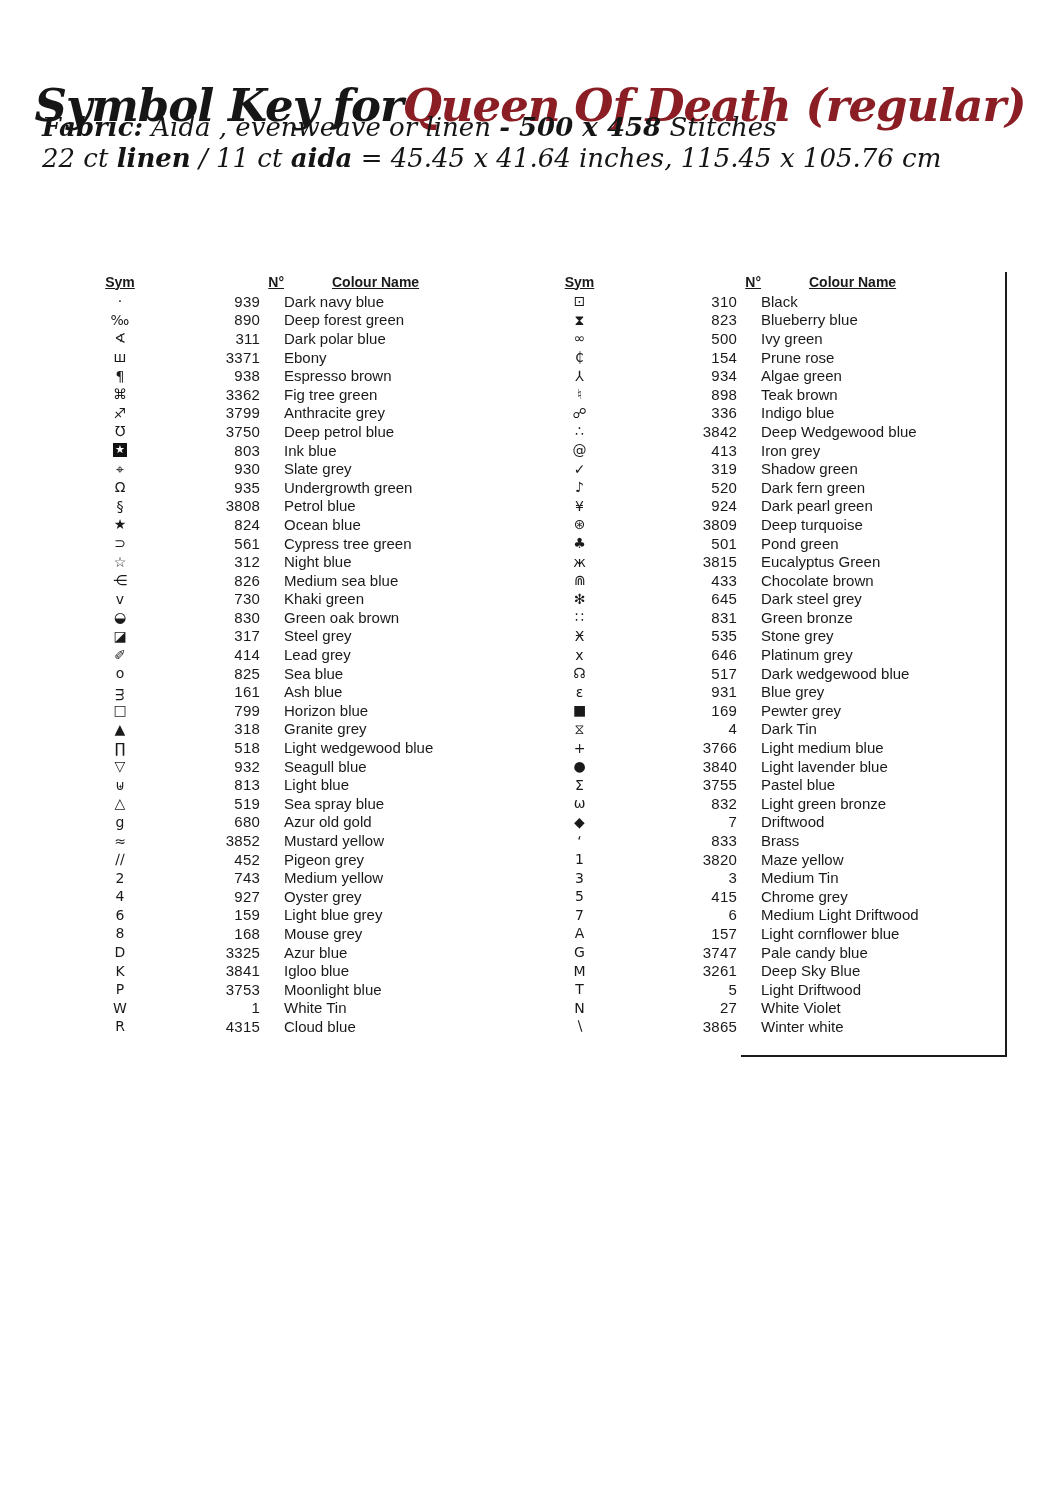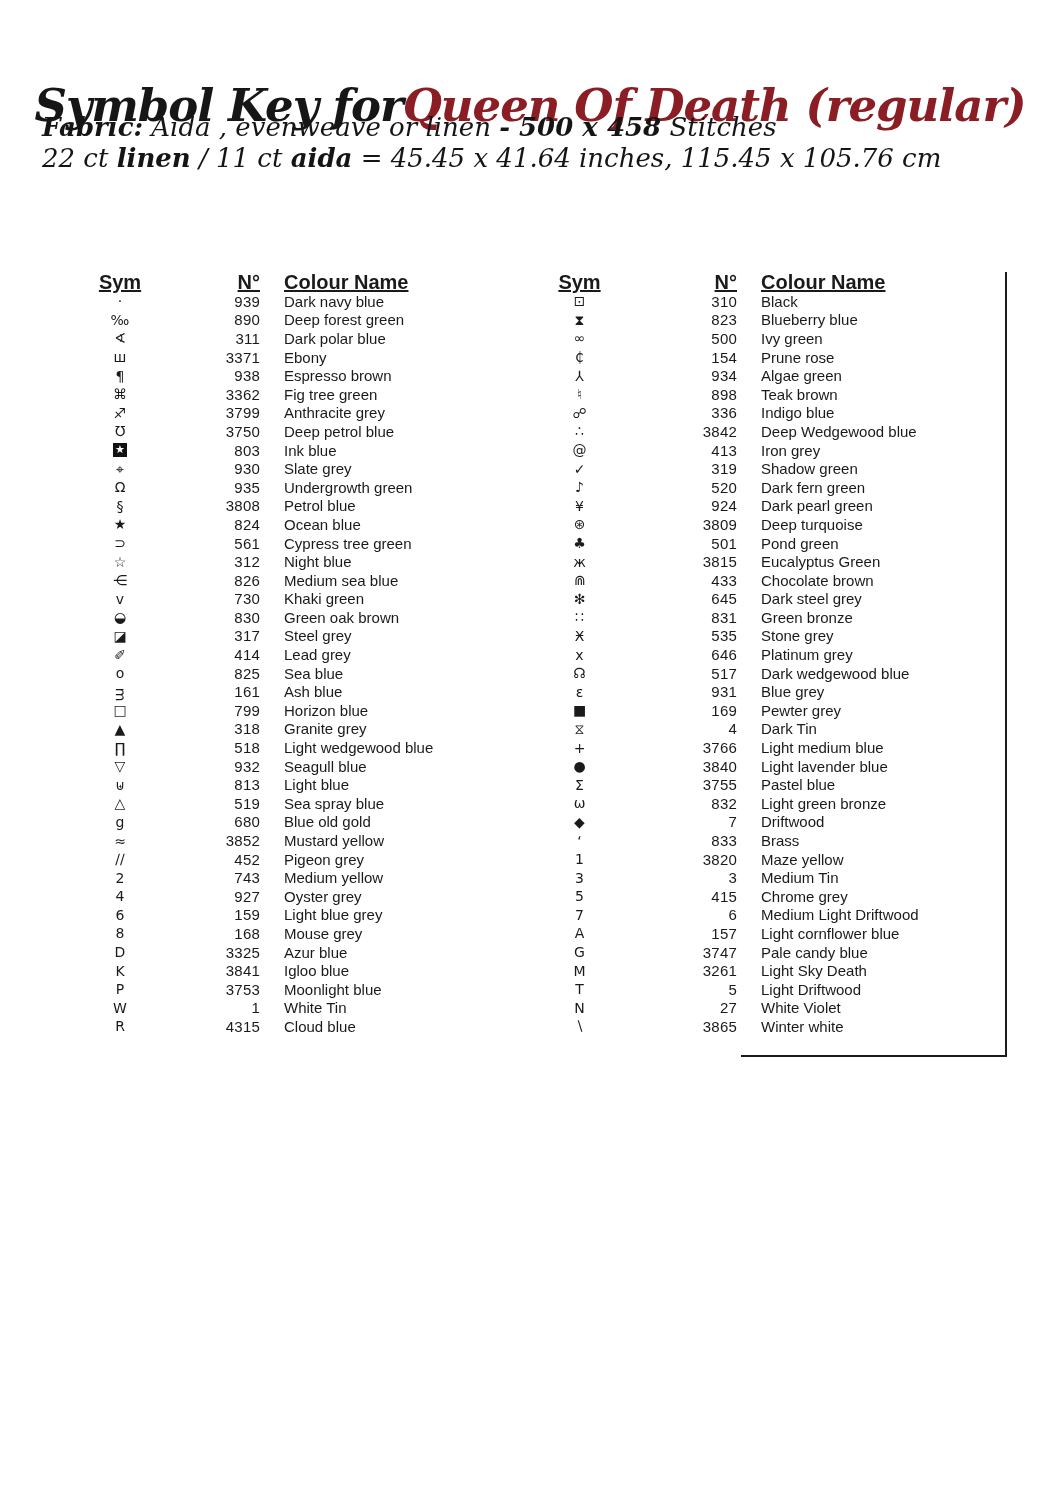--- a/index.html
+++ b/index.html
@@ -23,21 +23,21 @@
   }
   .fabric p{margin:0;white-space:nowrap;}
   .fabric b{font-weight:bold;}
   
   .tbl{position:absolute;top:271px;}
   .tbl-left{left:60px;width:445px;}
   .tbl-right{left:532px;width:474px;}
   .thead,.trow{display:grid;align-items:center;}
   .tbl-left  .thead,.tbl-left  .trow{grid-template-columns:120px 80px auto;}
   .tbl-right .thead,.tbl-right .trow{grid-template-columns:95px 110px auto;}
-  .thead{height:21px;font-weight:bold;font-size:20px;}
+  .thead{height:21px;font-weight:bold;font-size:14px;gap:24px;}
   .thead span{text-decoration:underline;}
   .h-sym{justify-self:center;}
   .h-no{justify-self:end;}
   .h-name{justify-self:start;padding-left:24px;}
   .trow{height:18.6px;font-size:15px;}
   .c-sym{justify-self:center;text-align:center;font-size:14px;line-height:14px;
          font-family:"DejaVu Sans",sans-serif;}
   .c-sym.inv{background:#111;color:#fff;font-size:11px;line-height:13px;
              width:14px;height:14px;display:inline-block;}
   .c-no{justify-self:end;letter-spacing:0.2px;}
@@ -201,21 +201,21 @@
         <span class="c-name">Light blue</span>
       </div>
       <div class="trow">
         <span class="c-sym">△</span>
         <span class="c-no">519</span>
         <span class="c-name">Sea spray blue</span>
       </div>
       <div class="trow">
         <span class="c-sym">g</span>
         <span class="c-no">680</span>
-        <span class="c-name">Blue old gold</span>
+        <span class="c-name">Azur old gold</span>
       </div>
       <div class="trow">
         <span class="c-sym">≈</span>
         <span class="c-no">3852</span>
         <span class="c-name">Mustard yellow</span>
       </div>
       <div class="trow">
         <span class="c-sym">∕∕</span>
         <span class="c-no">452</span>
         <span class="c-name">Pigeon grey</span>
@@ -451,21 +451,21 @@
         <span class="c-name">Light cornflower blue</span>
       </div>
       <div class="trow">
         <span class="c-sym">G</span>
         <span class="c-no">3747</span>
         <span class="c-name">Pale candy blue</span>
       </div>
       <div class="trow">
         <span class="c-sym">M</span>
         <span class="c-no">3261</span>
-        <span class="c-name">Light Sky Death</span>
+        <span class="c-name">Deep Sky Blue</span>
       </div>
       <div class="trow">
         <span class="c-sym">T</span>
         <span class="c-no">5</span>
         <span class="c-name">Light Driftwood</span>
       </div>
       <div class="trow">
         <span class="c-sym">N</span>
         <span class="c-no">27</span>
         <span class="c-name">White Violet</span>

